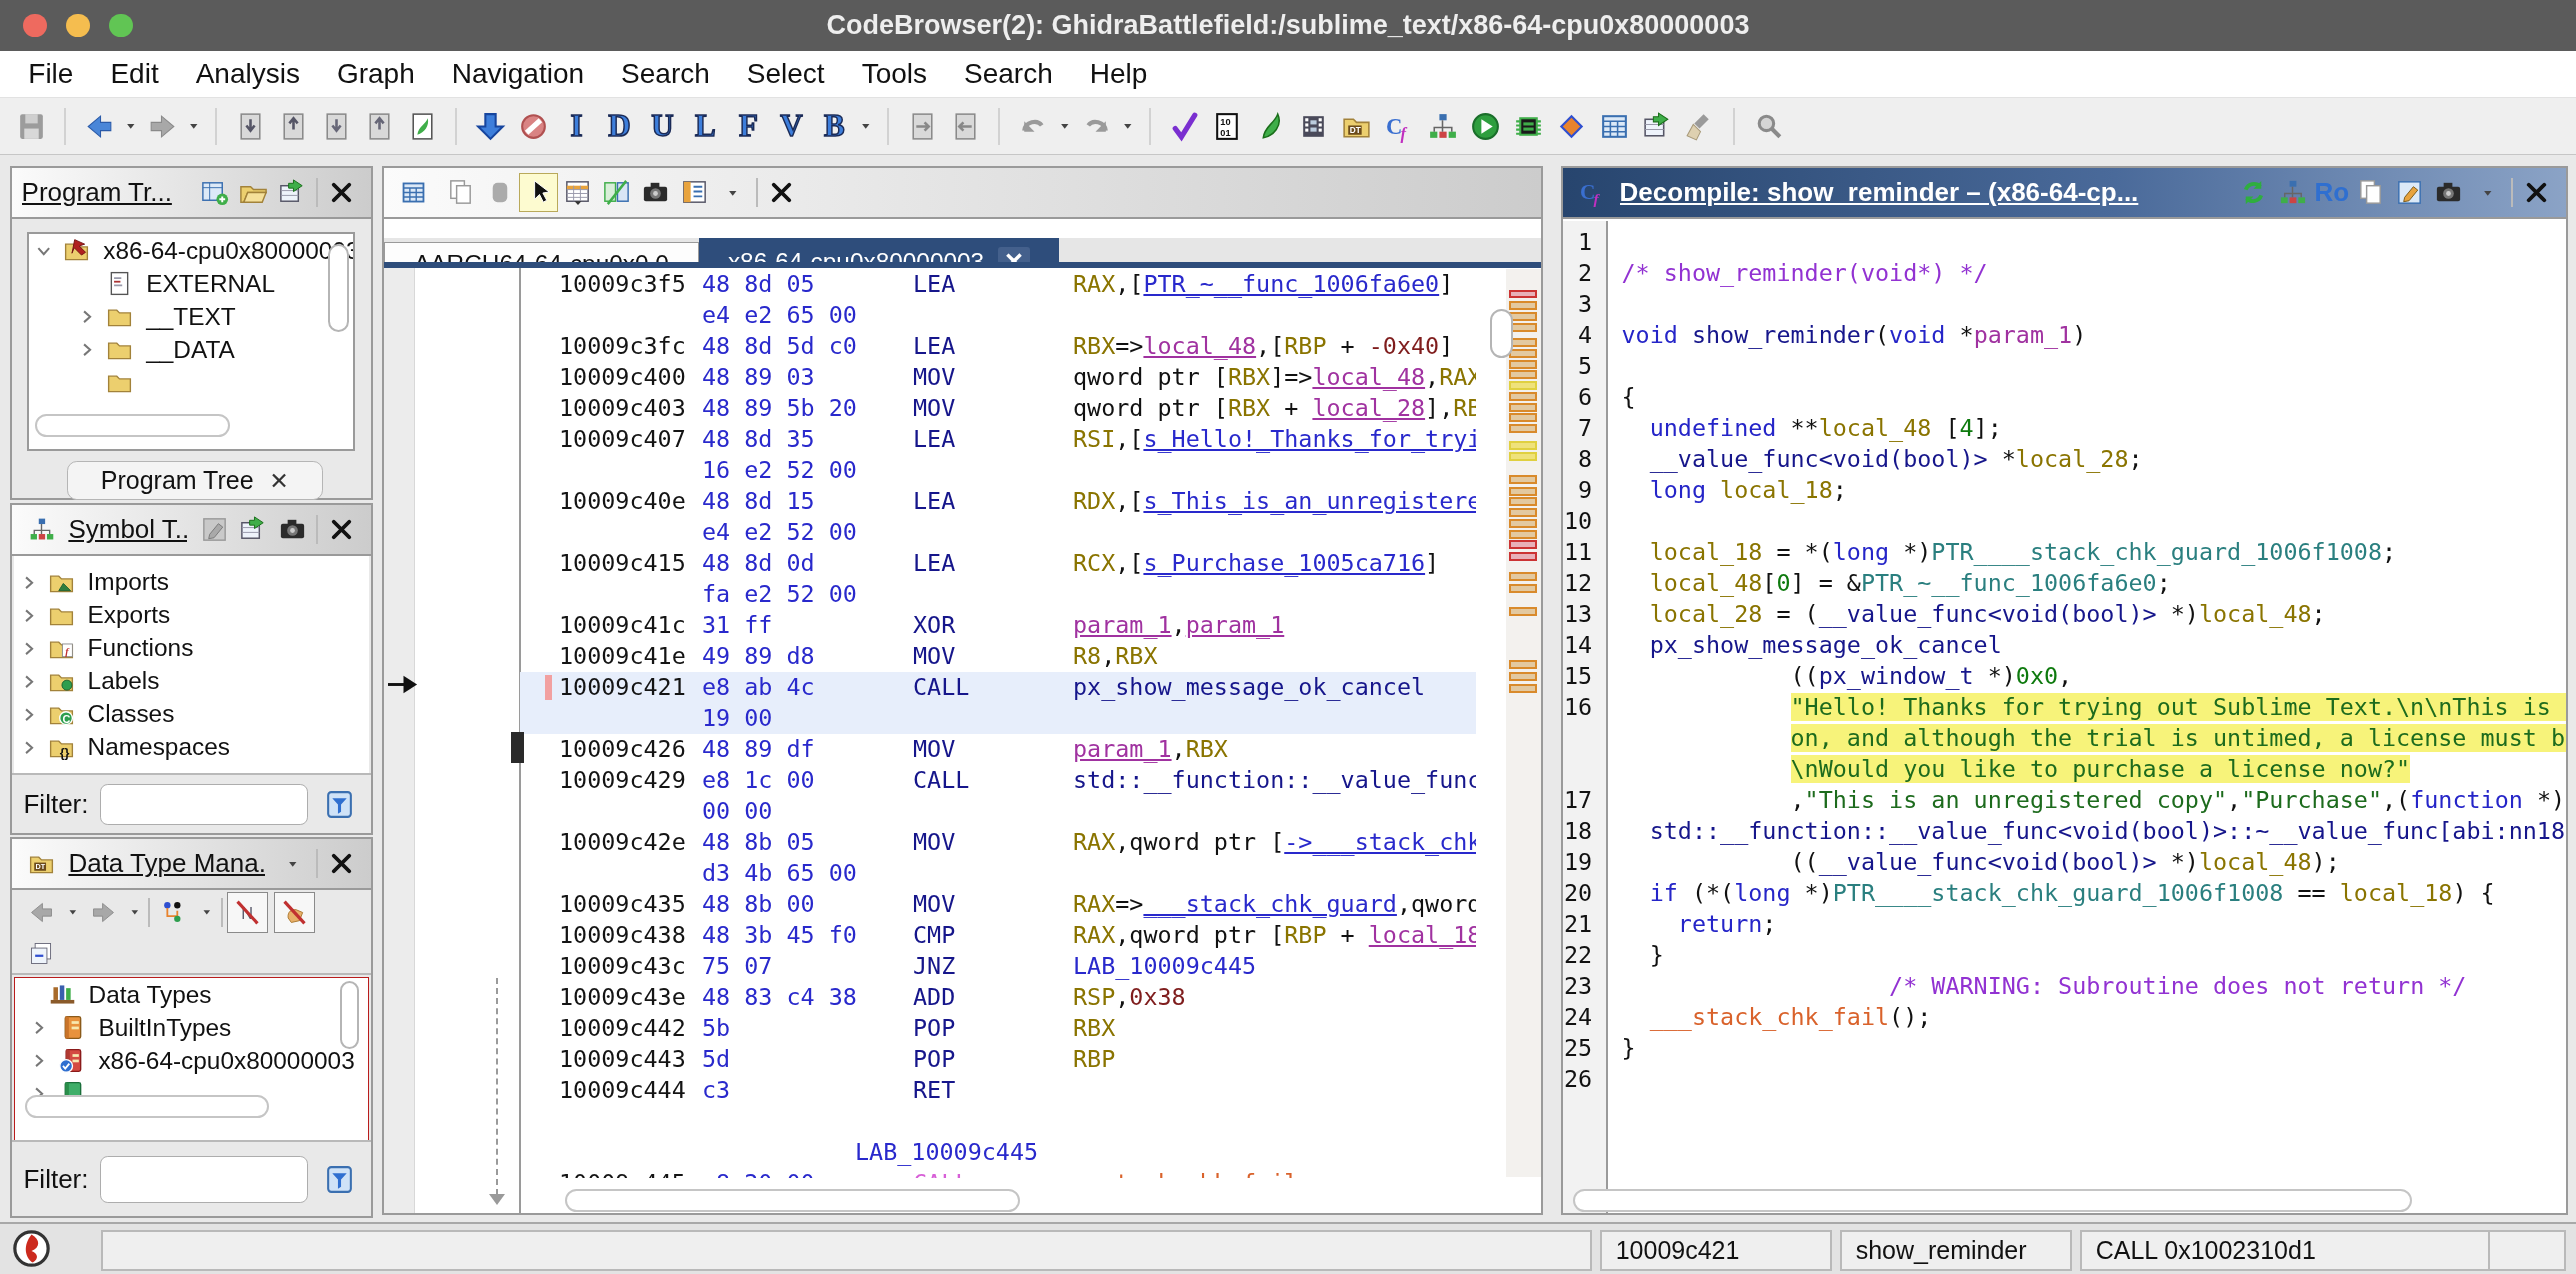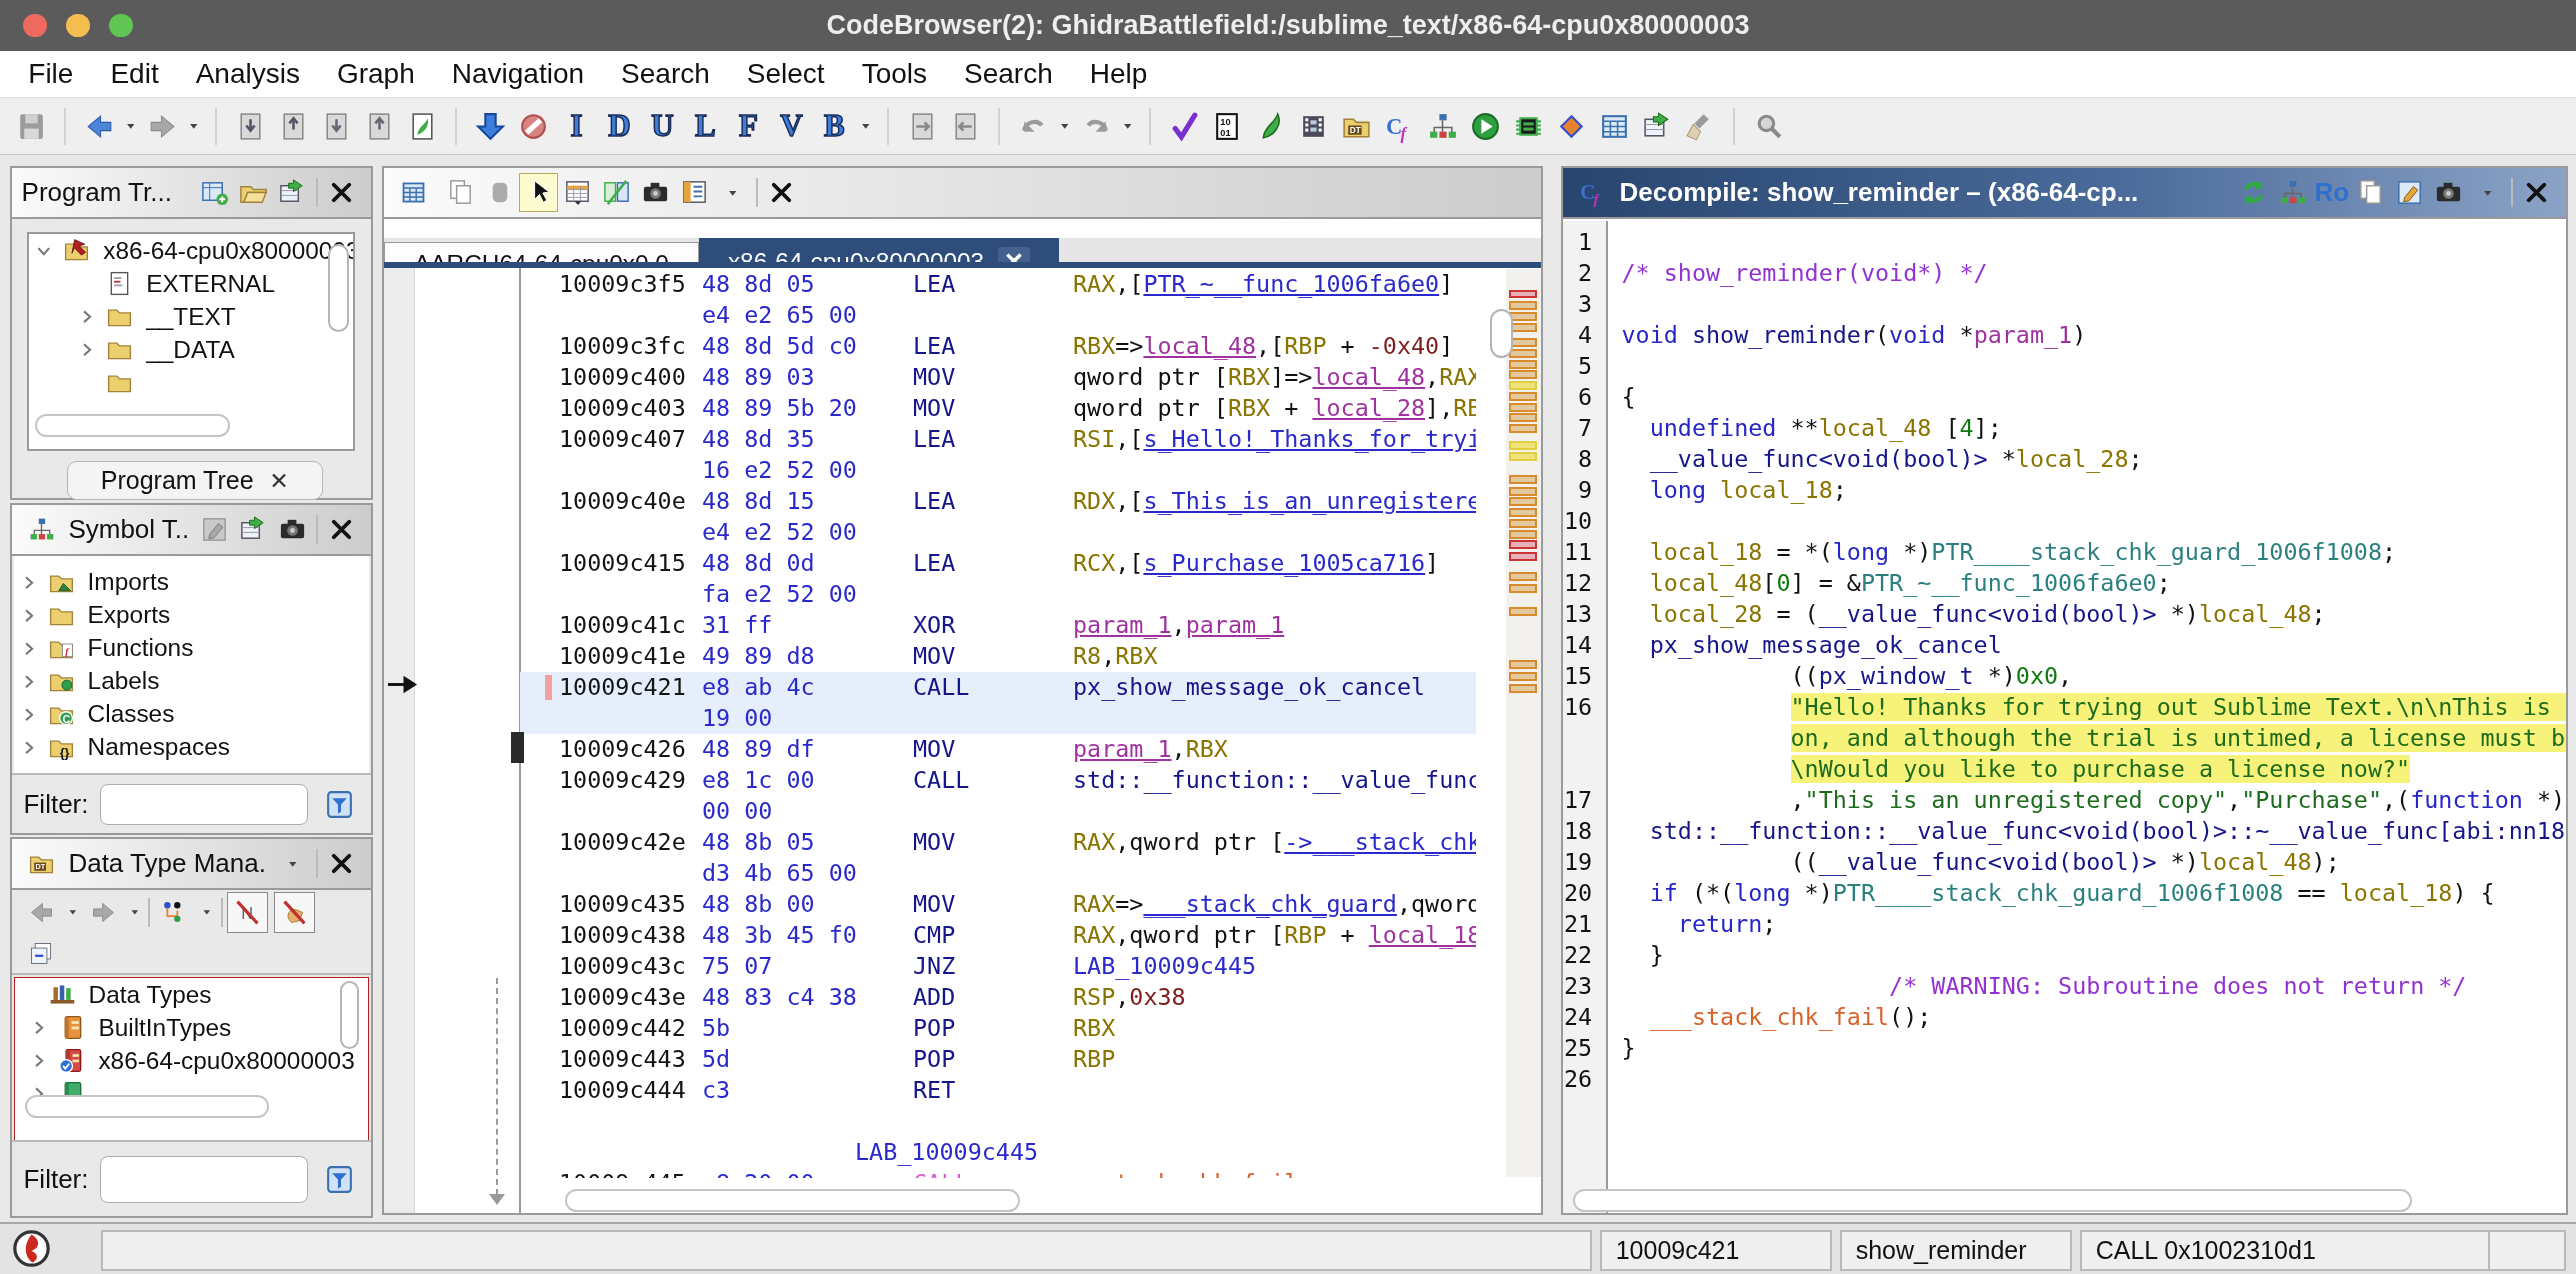--- a/index.html
+++ b/index.html
@@ -23,21 +23,21 @@
   .tb-btn.narrow { width:19.5px; }
   .tb-sep { width:2px; height:37px; background:#d2d2d2; margin:0 11.7px; }
   .tb-letter { font-family:"Liberation Serif", serif; font-weight:bold; font-size:31px; color:#3d7edb; -webkit-text-stroke:1.5px #1a2a56; }
   .icon svg { display:block; }
   .ro-text { color:#2f6fd0; font-weight:bold; font-size:26px; }
 
   
   .panel { position:absolute; border:2px solid #9a9a9a; background:#e9e9e9; }
   .phead { height:51px; display:flex; align-items:center; padding:0 9.8px; gap:7.8px; background:linear-gradient(90deg,#fbfbfb,#cccccc); border-bottom:2px solid #9a9a9a; }
   .phead.active { background:linear-gradient(90deg,#27456e 0%,#4a6a9a 55%,#8ba3c6 100%); }
-  .phead .ptitle { flex:1; font-size:26px; color:#111; white-space:nowrap; overflow:hidden; }
+  .phead .ptitle { flex:1; font-size:26px; color:#111; white-space:nowrap; overflow:hidden;text-decoration:underline; }
   .phead.active .ptitle { color:#fff; font-weight:bold; }
   .ph-btn { width:39px; height:39px; display:flex; align-items:center; justify-content:center; flex:none; }
   .ph-sep { width:2px; height:29px; background:#bbb; margin:0 3.9px; flex:none; }
 
   
   .tree-row { height:33px; display:flex; align-items:center; font-size:24.4px; color:#111; white-space:nowrap; }
   .tree-row .chev { width:29px; display:flex; justify-content:center; flex:none; }
   .tree-row .ticon { width:37px; display:flex; justify-content:center; flex:none; margin-right:7.8px; }
   .filterbar { position:absolute; left:0; right:0; bottom:0; background:#e9e9e9; border-top:2px solid #b9b9b9; display:flex; align-items:center; padding:0 11.7px; gap:11.7px; }
   .filterbar label { font-size:26px; color:#111; }

